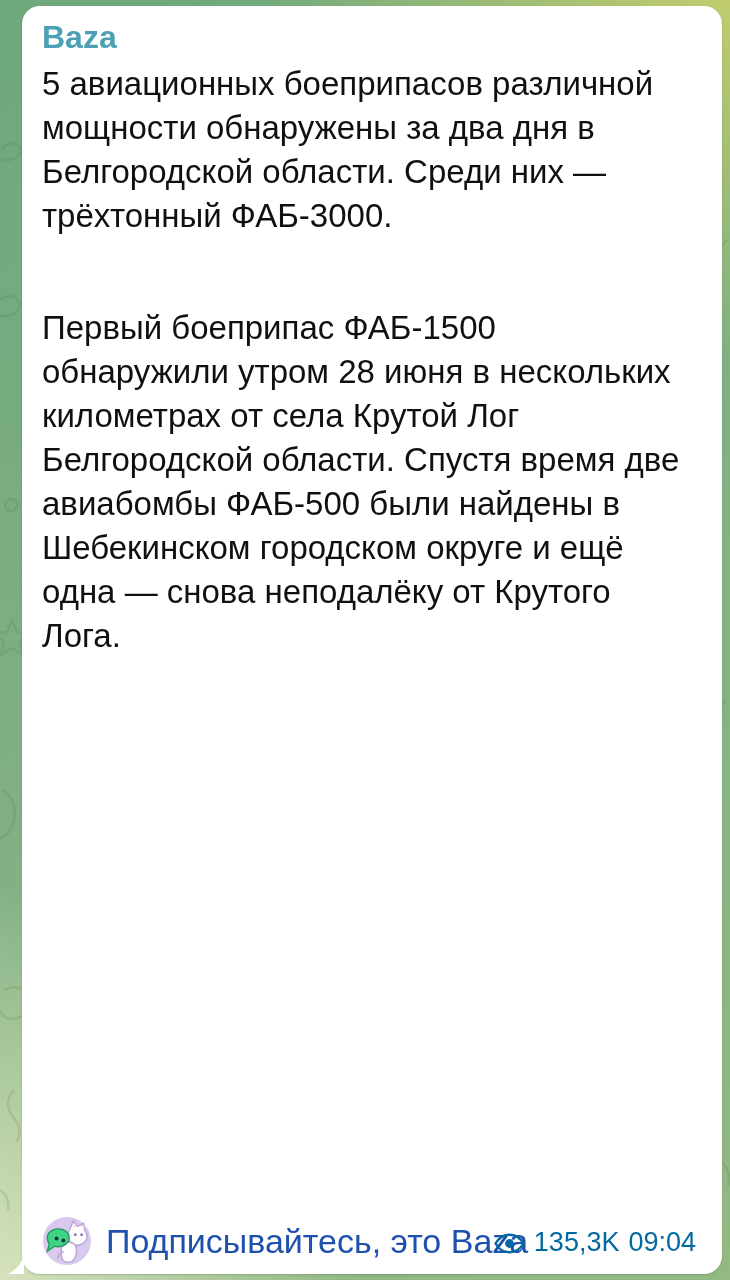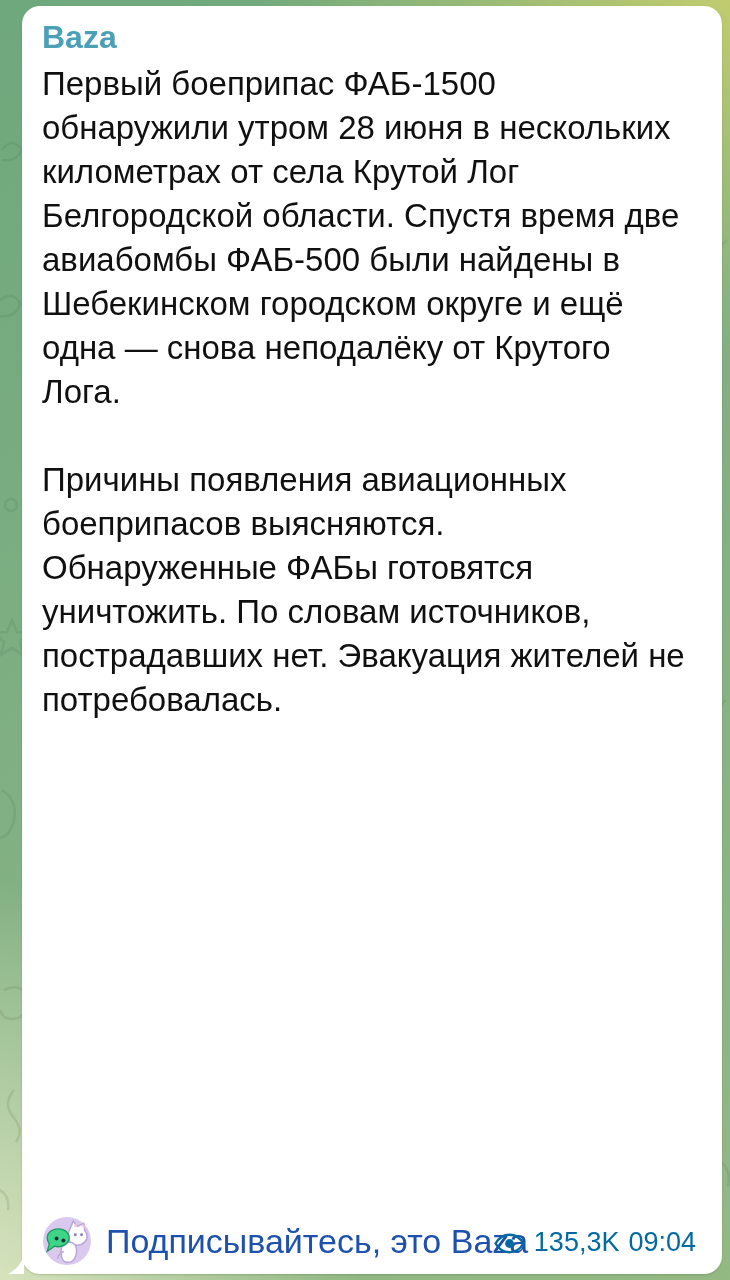--- a/index.html
+++ b/index.html
@@ -27,21 +27,21 @@
   }
   .tail{position:absolute;left:-14px;bottom:0;}
   .channel{
     font-size:32px;line-height:42px;font-weight:bold;color:#4ba0b6;
     cursor:pointer;
   }
   .para{
     margin:0;white-space:pre-wrap;
     font-size:33px;line-height:44px;color:#101010;
   }
-  .para+.para{margin-top:44px;}
+  .para+.para{margin-top:68px;}
   .para:first-of-type{margin-top:4px;}
   .footer{
     position:absolute;left:20px;bottom:8px;
     display:flex;align-items:center;gap:14px;
   }
   .sticker{width:50px;height:50px;display:block;cursor:pointer;}
   .link{
     font-size:34px;line-height:50px;color:#1e50ae;text-decoration:none;cursor:pointer;
   }
   .meta{
@@ -74,34 +74,32 @@
   </svg>
 </div>
 
 <div class="bubble">
   <svg class="tail" width="16" height="22" viewBox="0 0 16 22">
     <path d="M16 0 C15.5 9 9 17.5 0 22 L16 22 Z" fill="#ffffff"></path>
   </svg>
 
   <div class="channel">Baza</div>
 
+  <p class="para">5 авиационных боеприпасов различной
+мощности обнаружены за два дня в
+Белгородской области. Среди них —
+трёхтонный ФАБ-3000.</p>
   <p class="para">Первый боеприпас ФАБ-1500
 обнаружили утром 28 июня в нескольких
 километрах от села Крутой Лог
 Белгородской области. Спустя время две
 авиабомбы ФАБ-500 были найдены в
 Шебекинском городском округе и ещё
 одна — снова неподалёку от Крутого
 Лога.</p>
-  <p class="para">Причины появления авиационных
-боеприпасов выясняются.
-Обнаруженные ФАБы готовятся
-уничтожить. По словам источников,
-пострадавших нет. Эвакуация жителей не
-потребовалась.</p>
 
   <div class="footer">
     <svg class="sticker" viewBox="0 0 48 48">
       <circle cx="24" cy="24" r="23" fill="#d9c9ef"></circle>
 
       <g>
         <path d="M27 12 l3 -7 4 5 6 -3 1 7 c3 3 3 8 0 11 c-4 4 -11 4 -14 0 c-3 -4 -2 -10 0 -13 z" fill="#ffffff" stroke="#b9a6d6" stroke-width="1.4"></path>
         <path d="M30.5 10.5 l1.6 -3.6 2 2.6 z" fill="#eec0e0"></path>
         <path d="M37.5 9.5 l3.4 -1.6 0.5 3.6 z" fill="#eec0e0"></path>
         <circle cx="32" cy="18" r="1.4" fill="#8d7bb1"></circle>

